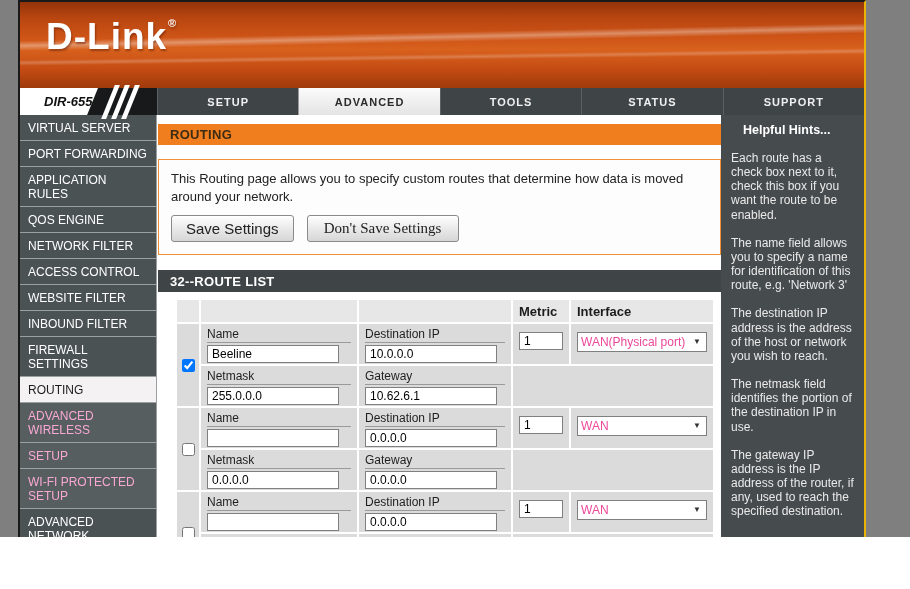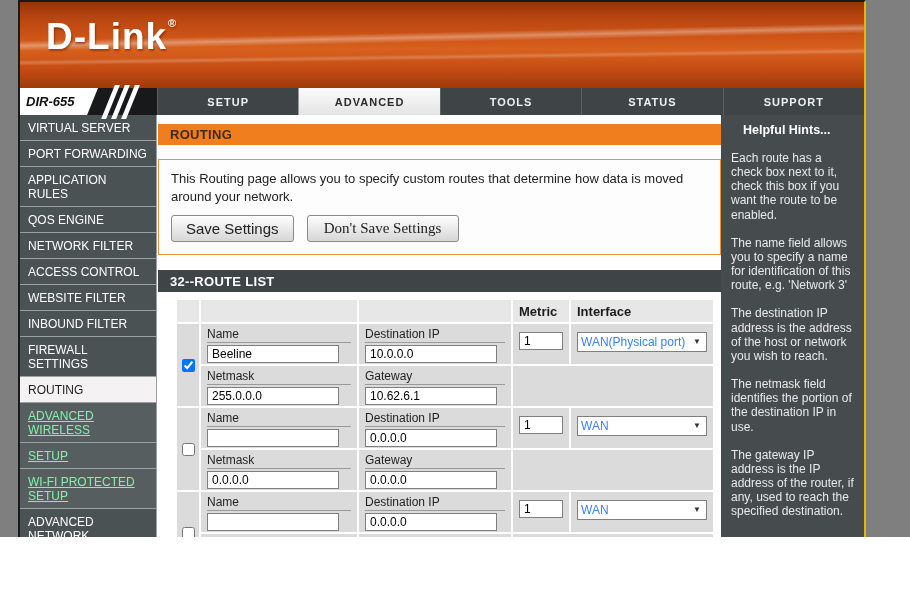--- a/index.html
+++ b/index.html
@@ -21,39 +21,39 @@
     transform:rotate(-0.8deg); }
   .logo { position:absolute; left:26px; top:14px; color:#ffffff; font-weight:bold; font-size:37px;
           letter-spacing:1px; text-shadow:1px 2px 2px rgba(80,20,0,.45); z-index:2; font-style:normal; }
   .logo sup { font-size:11px; vertical-align:22px; margin-left:1px; }
 
   
   .tabbar { display:flex; height:27px; background:#17191b; }
   .model-section { position:relative; width:137px; height:100%; background:#17191b; flex:none; }
   .model-box { position:absolute; left:0; top:0; width:78px; height:100%; background:#ffffff;
                clip-path:polygon(0 0,100% 0,86% 100%,0 100%);
-               display:flex; align-items:center; padding-left:6px;
+               display:flex; align-items:center; padding-left:24px;
                font-style:italic; font-weight:bold; font-size:13px; color:#101010; }
   .stripes { position:absolute; left:82px; top:0; height:100%; width:40px; }
   .stripes i { position:absolute; top:-3px; width:5px; height:34px; background:#ffffff; transform:skewX(-22deg); }
   .stripes i:nth-child(1){ left:6px; } .stripes i:nth-child(2){ left:16px; } .stripes i:nth-child(3){ left:26px; }
   .tab { flex:1; display:flex; align-items:center; justify-content:center; background:#3f4547;
          color:#efefef; font-weight:bold; font-size:11px; letter-spacing:1px;
          border-left:1px solid #5b6163; cursor:pointer; }
   .tab.active { background:linear-gradient(180deg,#fbfbfb,#e4e4e4); color:#2b2b2b; border-left:1px solid #9a9a9a; }
 
   
   .content { display:flex; height:422px; overflow:hidden; }
 
   
   .sidebar { width:137px; flex:none; background:#ffffff; }
   .side-item { background:#4b5254; color:#ffffff; font-size:12px; padding:6px 8px 5px 8px;
                border-bottom:1px solid #9ba1a3; border-right:1px solid #9ba1a3; cursor:pointer; min-height:26px; }
   .side-item.active { background:#f4f2f3; color:#1d1d1d; }
-  .side-item.disabled { background:#575e60; color:#86efac; cursor:default;text-decoration:underline; }
+  .side-item.disabled { background:#575e60; color:#f9a8d4; cursor:default; }
 
   
   .main { flex:1; background:#ffffff; padding:9px 0 0 1px; overflow:hidden; }
   .bar { height:21px; display:flex; align-items:center; padding-left:12px;
          font-weight:bold; font-size:13px; letter-spacing:.3px; }
   .bar.orange { background:#f07e1e; color:#3c2c14; }
   .bar.dark { background:#3f4547; color:#ffffff; height:22px; margin-top:15px; }
   .desc-box { border:1px solid #f29035; background:#fdfdfd; margin-top:14px; padding:10px 12px 12px 12px; }
   .desc-text { font-size:13px; color:#222222; line-height:1.35; max-width:530px; }
   .btn-row { margin-top:10px; display:flex; gap:13px; }
@@ -74,21 +74,21 @@
   .chk-cell { grid-row:1 / 3; display:flex; align-items:center; justify-content:center; }
   .fill-cell { grid-column:4 / 6; grid-row:2; }
   .cell-label { display:block; font-size:12px; color:#1f1f1f; margin:3px 6px 0 6px;
                 padding-bottom:1px; border-bottom:1px solid #9a9a9a; }
   .cell input[type=text] { display:block; height:18px; margin:2px 6px 0 6px; width:132px;
         border:1px solid #7f7f7f; font-size:12px; padding:0 4px; font-family:"Liberation Sans",sans-serif; background:#fff; }
   .metric-cell input[type=text] { width:44px; margin:8px 0 0 6px; }
   .if-cell { position:relative; }
   .if-cell select { display:block; margin:8px 0 0 6px; width:130px; height:20px;
         border:1px solid #7f7f7f; background:#ffffff; font-size:12px; padding:0 14px 0 3px;
-        font-family:"Liberation Sans",sans-serif; appearance:none; -webkit-appearance:none; color:#3b82f6; }
+        font-family:"Liberation Sans",sans-serif; appearance:none; -webkit-appearance:none; color:#ec4899; }
   .sel-arrow { position:absolute; right:12px; top:13px; font-size:8px; color:#333; pointer-events:none; }
   input[type=checkbox]{ width:13px; height:13px; }
 
   
   .hints { width:143px; flex:none; background:#464c4e; color:#e9e9e9; padding:8px 10px 0 10px; overflow:hidden; }
   .hints-title { font-weight:bold; font-size:12.5px; color:#ffffff;padding-left:12px; }
   .hints p { font-size:12px; line-height:1.18; margin-top:14px; }
 </style>
 </head>
 <body>

